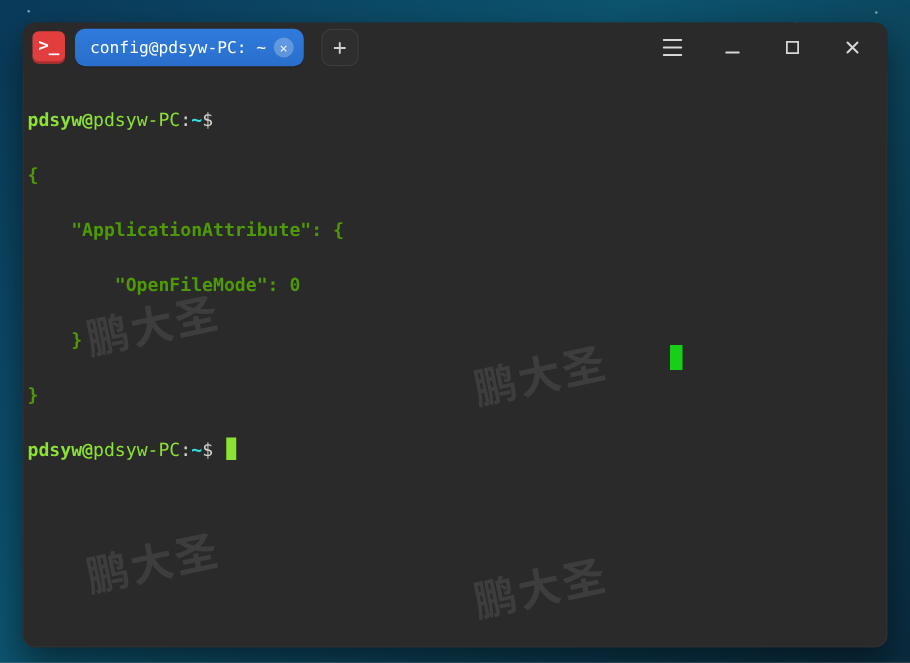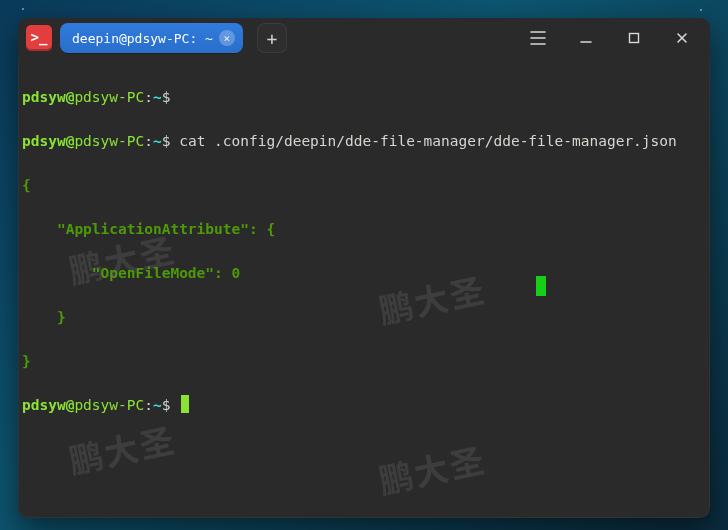--- a/index.html
+++ b/index.html
@@ -114,21 +114,21 @@
 <div class="star" style="left:22px; top:8px;"></div>
 
 <div class="window">
 
   <div class="titlebar">
     <div class="app-icon">
         <span>&gt;_</span>
       </div>
 
     <div class="tab">
-      <span class="tab-title">deepin@pdsyw-PC: ~</span>
+      <span class="tab-title">config@pdsyw-PC: ~</span>
       <span class="tab-close">×</span>
     </div>
 
     <div class="new-tab">
       <span>+</span>
     </div>
 
     <div class="spacer"></div>
 
     <div class="tbtn">
@@ -148,21 +148,20 @@
     </div>
     <div class="tbtn">
       <svg width="12" height="12" viewBox="0 0 12 12">
           <path d="M2 2l8 8M10 2l-8 8" stroke="#d8d8d8" stroke-width="1.6" stroke-linecap="round"></path>
         </svg>
     </div>
   </div>
 
   <div class="term">
 <span class="line"><span class="user">pdsyw</span><span class="user">@</span><span class="host">pdsyw-PC</span><span class="colon">:</span><span class="cwd">~</span><span class="dollar">$</span><span class="cmd"></span></span>
-<span class="line"><span class="user">pdsyw</span><span class="user">@</span><span class="host">pdsyw-PC</span><span class="colon">:</span><span class="cwd">~</span><span class="dollar">$</span> <span class="cmd">cat .config/deepin/dde-file-manager/dde-file-manager.json</span></span>
 <span class="line json">{</span>
 <span class="line json">    "ApplicationAttribute": {</span>
 <span class="line json">        "OpenFileMode": 0</span>
 <span class="line json">    }</span>
 <span class="line json">}</span>
 <span class="line"><span class="user">pdsyw</span><span class="user">@</span><span class="host">pdsyw-PC</span><span class="colon">:</span><span class="cwd">~</span><span class="dollar">$</span> <span class="cursor"></span></span>
 
     
     <div class="block-cursor" style="left:518px;top:218px;"></div>
 

